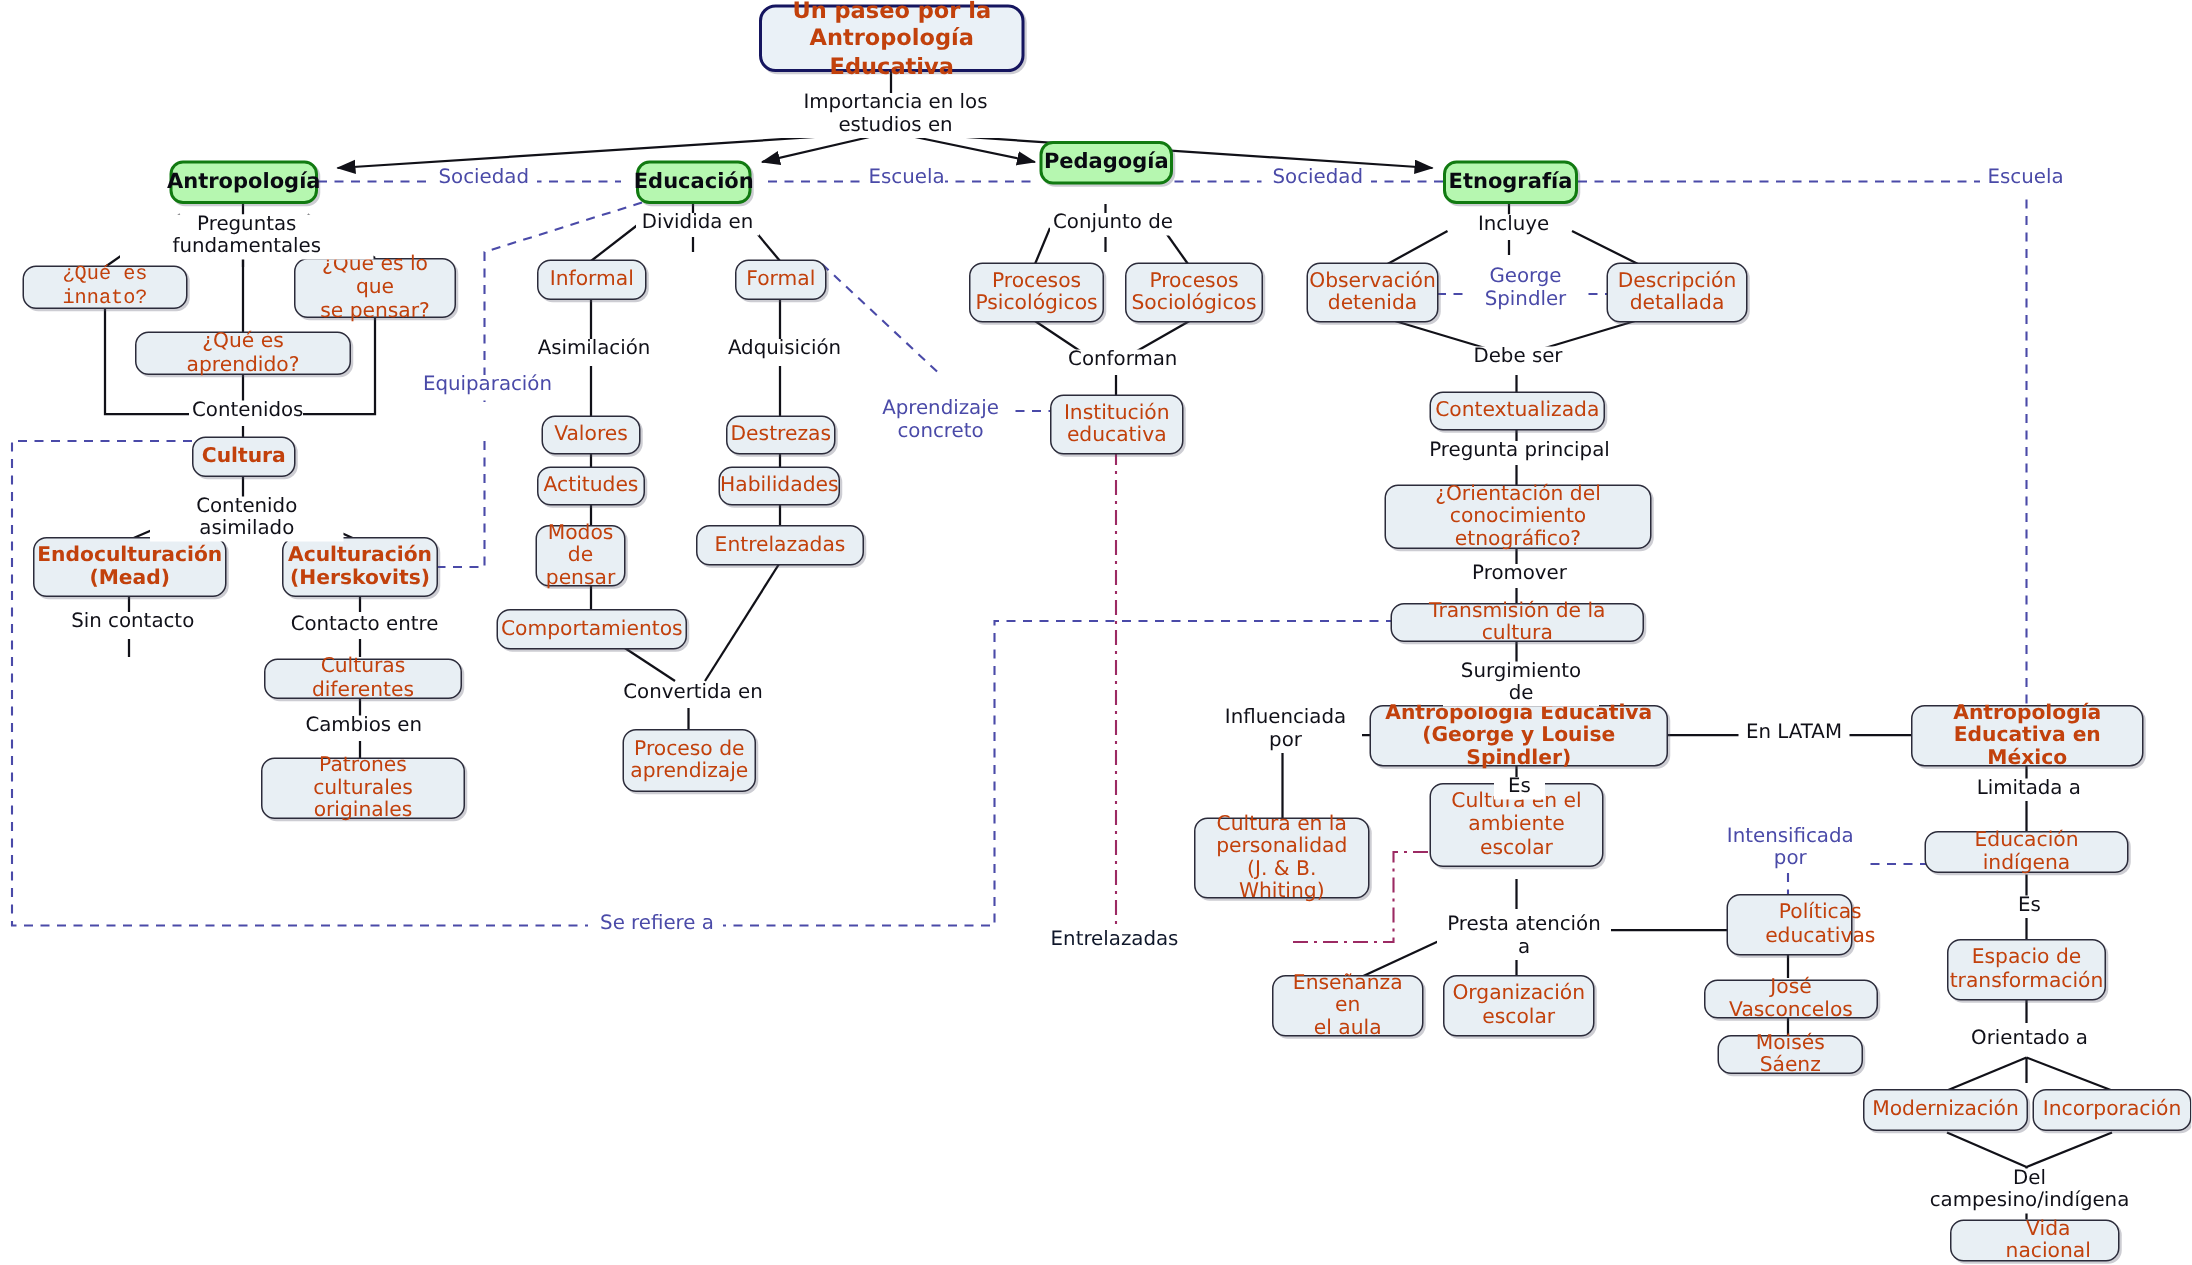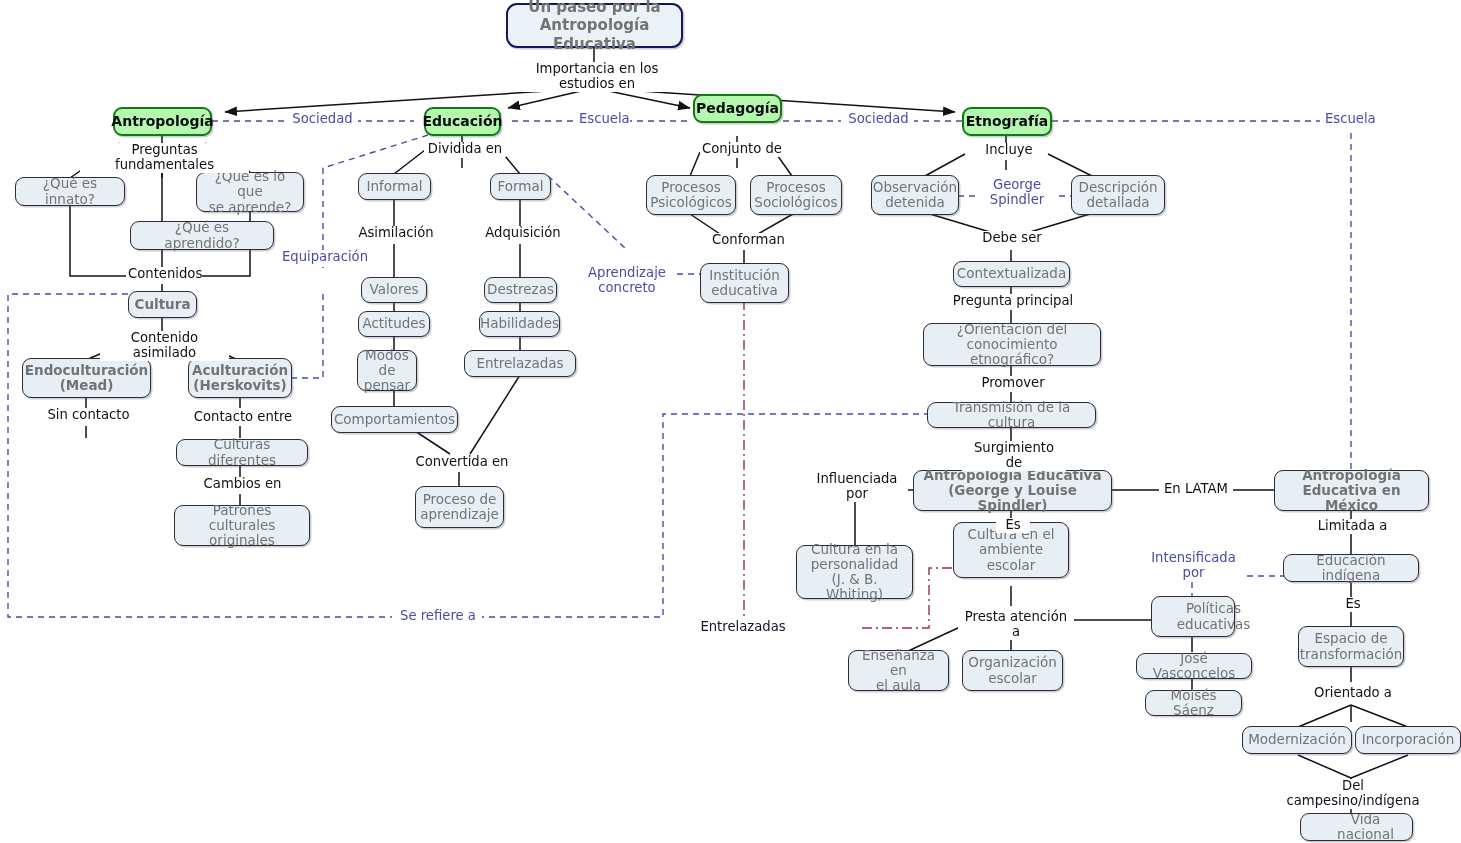--- a/index.html
+++ b/index.html
@@ -28,21 +28,21 @@
   .node {
     position: absolute;
     box-sizing: border-box;
     display: flex;
     align-items: center;
     justify-content: center;
     text-align: center;
     border-radius: 9px;
     background: #e8eff4;
     border: 1.4px solid #2b2b3a;
-    color: #737373;
+    color: #c2410c;
     font-size: 13.5px;
     line-height: 1.12;
     padding: 3px 7px;
     box-shadow: 1.5px 1.5px 0 rgba(90,90,110,0.30);
     white-space: pre-line;
   }
   .node.green {
     background: #b6f7b0;
     border: 2.2px solid #117a11;
     font-weight: bold;
@@ -208,24 +208,24 @@
   </svg>
 
   <div class="node title" style="left:506px; top:3px; width:177px; height:45px;">Un paseo por la
 Antropología Educativa</div>
 
   <div class="node green" style="left:113px; top:107px; width:99px; height:29px;">Antropología</div>
   <div class="node green" style="left:424px; top:107px; width:77px; height:29px;">Educación</div>
   <div class="node green" style="left:693px; top:94px; width:89px; height:29px;">Pedagogía</div>
   <div class="node green" style="left:962px; top:107px; width:90px; height:29px;">Etnografía</div>
 
-  <div class="node" style="left:15px; top:177px; width:110px; height:29px;">¿Qué es innato?</div>
+  <div class="node" style="left:15px; top:177px; width:110px; height:29px;font-family:Liberation Mono, monospace;">¿Qué es innato?</div>
   <div class="node" style="left:196px; top:172px; width:108px; height:40px;">¿Qué es lo que
-se aprende?</div>
-  <div class="node" style="left:90px; top:221px; width:144px; height:29px;margin-left:40px;">¿Qué es aprendido?</div>
+se pensar?</div>
+  <div class="node" style="left:90px; top:221px; width:144px; height:29px;">¿Qué es aprendido?</div>
   <div class="node bold" style="left:128px; top:291px; width:69px; height:27px;">Cultura</div>
   <div class="node bold" style="left:22px; top:358px; width:129px; height:40px;">Endoculturación
 (Mead)</div>
   <div class="node bold" style="left:188px; top:358px; width:104px; height:40px;">Aculturación
 (Herskovits)</div>
   <div class="node" style="left:176px; top:439px; width:132px; height:27px;">Culturas diferentes</div>
   <div class="node" style="left:174px; top:505px; width:136px; height:41px;">Patrones culturales
 originales</div>
 
   <div class="node" style="left:358px; top:173px; width:73px; height:27px;">Informal</div>

